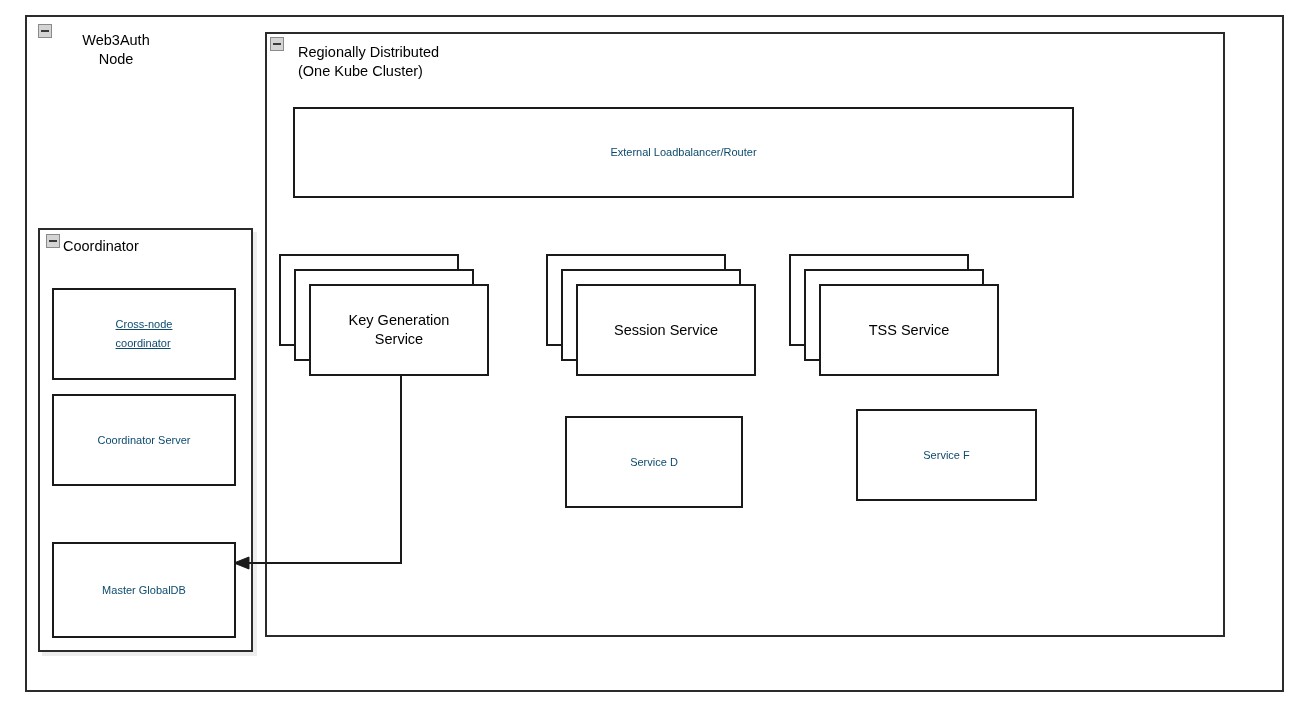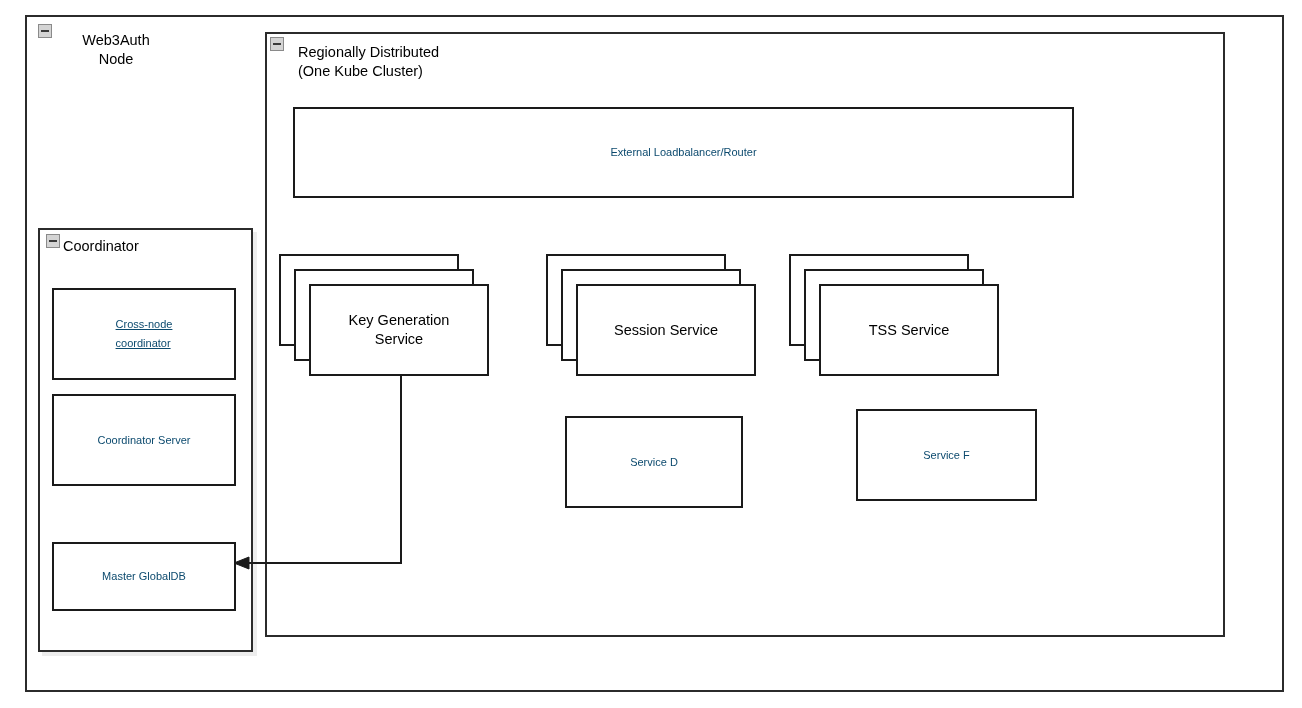--- a/index.html
+++ b/index.html
@@ -198,21 +198,21 @@
 
   <div class="collapse-icon" style="left:46px; top:234px;"></div>
 
   <div class="container-title" id="coordinator-title">Coordinator</div>
 
   <div class="leaf" style="left:52px; top:288px; width:184px; height:92px;text-decoration:underline;">Cross-node
 coordinator</div>
 
   <div class="leaf" style="left:52px; top:394px; width:184px; height:92px;">Coordinator Server</div>
 
-  <div class="leaf" style="left:52px; top:542px; width:184px; height:69px;">Master GlobalDB</div>
+  <div class="leaf" style="left:52px; top:542px; width:184px; height:96px;">Master GlobalDB</div>
 
   <svg id="connector-layer" viewBox="0 0 1302 708" xmlns="http://www.w3.org/2000/svg">
     <g>
       <path d="M 401 376 L 401 563 L 240 563" fill="none" stroke="#1a1a1a" stroke-width="2"></path>
       <polygon points="234,563 249,557 249,569" fill="#1a1a1a" stroke="#1a1a1a" stroke-width="1"></polygon>
     </g>
   </svg>
 
 </div>
 

